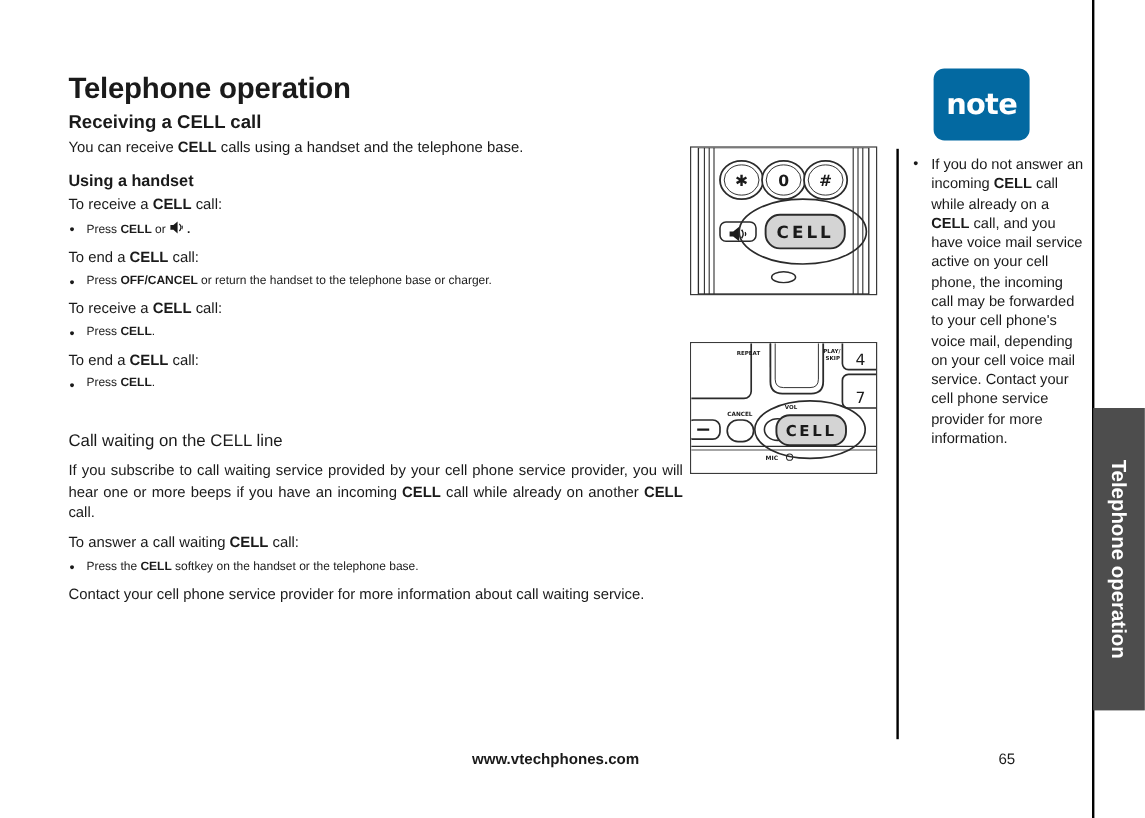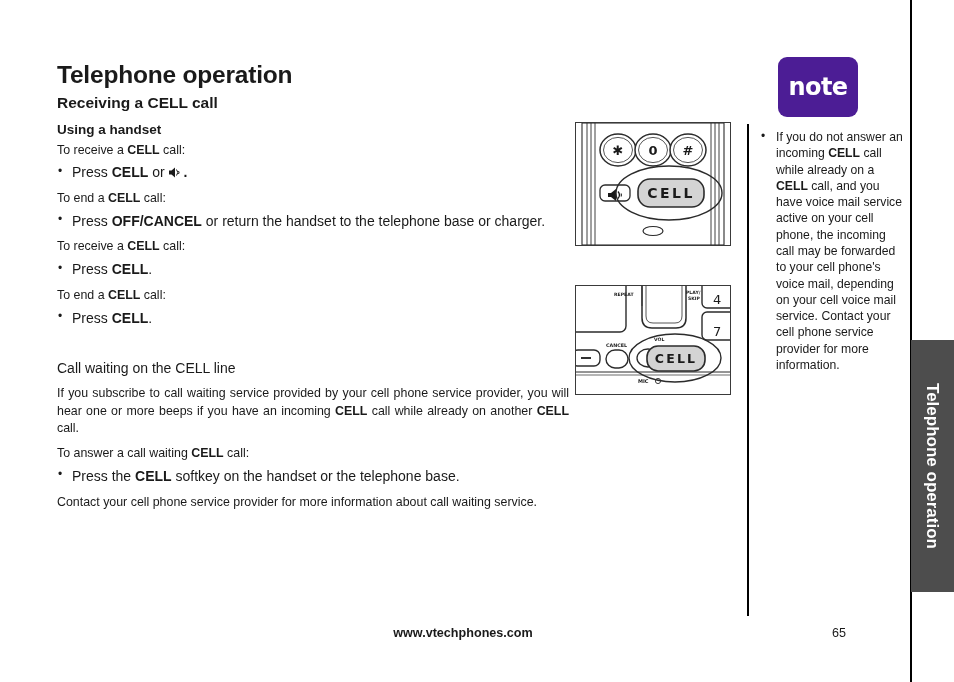--- a/index.html
+++ b/index.html
@@ -80,21 +80,21 @@
     margin: 0 0 4px 0;
   }
   ul.bullets {
     list-style: none;
     margin: 0 0 7px 0;
     padding: 0;
   }
   ul.bullets li {
     position: relative;
     padding-left: 15px;
-    font-size: 14px;
+    font-size: 10px;
     line-height: 1.42;
     margin-bottom: 2px;
   }
   ul.bullets li::before {
     content: "\2022";
     position: absolute;
     left: 1px;
     top: -0.5px;
     font-size: 12px;
   }
@@ -134,21 +134,21 @@
   .note-block {
     position: absolute;
     left: 755px;
     top: 57px;
     width: 152px;
   }
   .note-badge {
     width: 80px;
     height: 60px;
     margin-left: 23px;
-    background: #4c1d95;
+    background: #0369a1;
     border-radius: 9px;
     display: flex;
     align-items: center;
     justify-content: center;
   }
   .note-badge-label {
     color: #ffffff;
     font-size: 24px;
     font-weight: bold;
     letter-spacing: -0.6px;
@@ -218,20 +218,21 @@
 
 <div class="page-edge-line"></div>
 <div class="note-divider"></div>
 
 <div class="content">
 
   <h1 class="chapter-title">Telephone operation</h1>
 
   <h2 class="section-head">Receiving a CELL call</h2>
 
+  <p class="body"><span>You can receive </span><b>CELL</b><span> calls using a handset and the telephone base.</span></p>
 
   <h3 class="sub-head">Using a handset</h3>
 
   <p class="lead-in"><span>To receive a </span><b>CELL</b><span> call:</span></p>
 
   <ul class="bullets">
     <li><span>Press </span><b>CELL</b><span> or </span><span class="spk-icon"><svg viewBox="0 0 30 22" width="15" height="11">
             <path d="M2 7 h5 L14 1 v20 L7 15 H2 Z" fill="#1a1a1a"></path>
             <path d="M17 5 a9 9 0 0 1 0 12" stroke="#1a1a1a" stroke-width="2" fill="none"></path>
             <path d="M21 8 a5 5 0 0 1 0 6" stroke="#1a1a1a" stroke-width="2" fill="none"></path>

